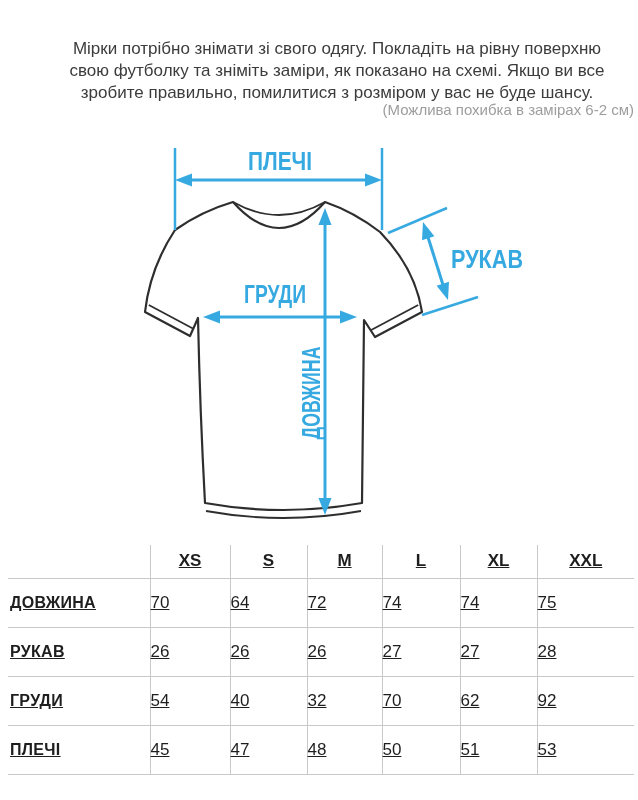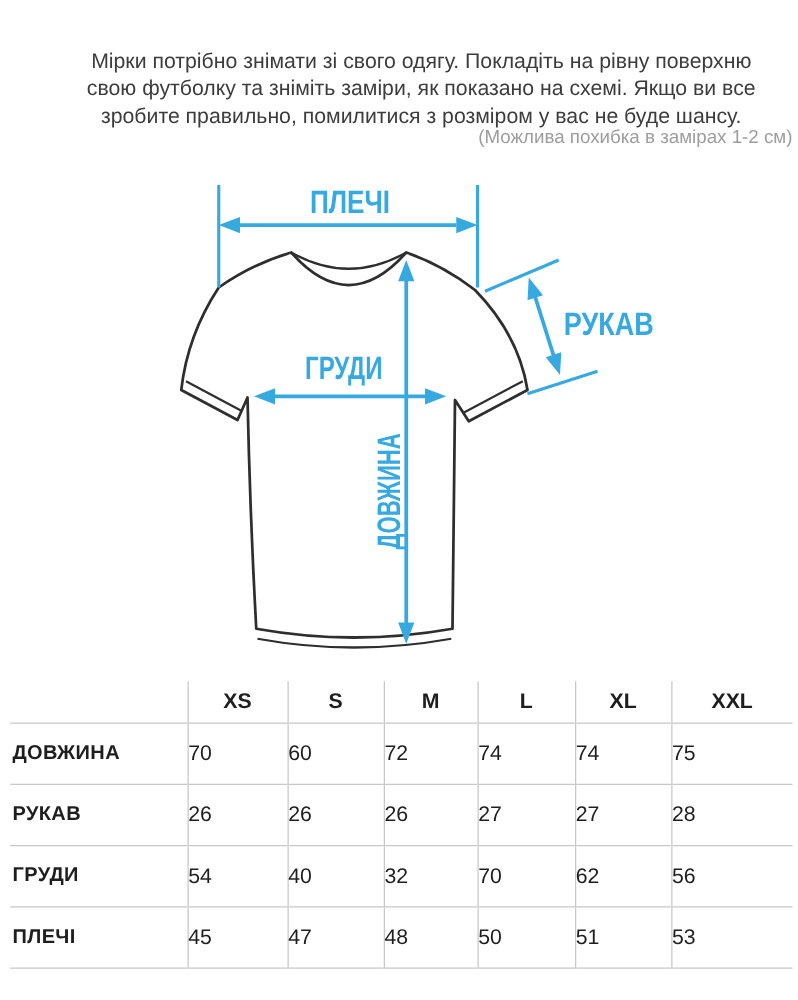--- a/index.html
+++ b/index.html
@@ -23,39 +23,39 @@
   }
   .shirt { fill:#ffffff; stroke:#2e2e2e; stroke-width:2.2; stroke-linejoin:round; }
   .shirt-detail { fill:none; stroke:#2e2e2e; stroke-width:1.8; }
   .blue-line { stroke:#36A9E1; stroke-width:2.5; fill:none; }
   .blue-arrow { stroke:#36A9E1; stroke-width:3; fill:none; }
   .blue-head { fill:#36A9E1; stroke:none; }
   table.sizes {
     position:absolute; left:8px; top:545px; width:626px;
     border-collapse:collapse; table-layout:fixed; color:#1e1e1e;
   }
-  table.sizes th, table.sizes td { border-left:1px solid #c8c8c8; padding:0; }
+  table.sizes th, table.sizes td { border-left:1px solid #c8c8c8; padding:0;text-decoration:underline; }
   table.sizes th.corner, table.sizes td.rowlabel { border-left:none; }
   table.sizes thead tr { height:33px; }
   table.sizes tbody tr { height:49px; }
   table.sizes tr { border-bottom:1px solid #c8c8c8; }
   table.sizes th { font-size:17px; font-weight:bold; text-align:center; }
   table.sizes td.rowlabel { font-size:16px; font-weight:bold; text-align:left; padding-left:2px; letter-spacing:0.3px; }
   table.sizes td.val { font-size:17px; font-weight:normal; }
 </style>
 </head>
 <body>
 
 <div class="page">
 
   <p class="intro">Мірки потрібно знімати зі свого одягу. Покладіть на рівну поверхню
 свою футболку та зніміть заміри, як показано на схемі. Якщо ви все
 зробите правильно, помилитися з розміром у вас не буде шансу.</p>
 
-  <div class="note">(Можлива похибка в замірах 1-2 см)</div>
+  <div class="note">(Можлива похибка в замірах 6-2 см)</div>
 
   <svg class="diagram" width="400" height="400" viewBox="0 0 400 400" aria-hidden="true">
 
     <g>
       <path class="shirt" d="M103,62 Q72,71 45,90 Q20,128 15,172 L60,196 L68,178
                              Q70,272 75,363 Q153,377 232,363 Q233,272 234,180
                              L245,197 L292,172 Q285,128 250,92 Q224,72 195,62
                              Q149,114 103,62 Z"></path>
       <path class="shirt-detail" d="M103,62 Q149,88 195,62"></path>
       <path class="shirt-detail" d="M18.8,165 L63.8,189"></path>
@@ -114,21 +114,21 @@
         <th>M</th>
         <th>L</th>
         <th>XL</th>
         <th>XXL</th>
       </tr>
     </thead>
     <tbody>
       <tr>
         <td class="rowlabel">ДОВЖИНА</td>
         <td class="val">70</td>
-        <td class="val">60</td>
+        <td class="val">64</td>
         <td class="val">72</td>
         <td class="val">74</td>
         <td class="val">74</td>
         <td class="val">75</td>
       </tr>
       <tr>
         <td class="rowlabel">РУКАВ</td>
         <td class="val">26</td>
         <td class="val">26</td>
         <td class="val">26</td>
@@ -136,21 +136,21 @@
         <td class="val">27</td>
         <td class="val">28</td>
       </tr>
       <tr>
         <td class="rowlabel">ГРУДИ</td>
         <td class="val">54</td>
         <td class="val">40</td>
         <td class="val">32</td>
         <td class="val">70</td>
         <td class="val">62</td>
-        <td class="val">56</td>
+        <td class="val">92</td>
       </tr>
       <tr>
         <td class="rowlabel">ПЛЕЧІ</td>
         <td class="val">45</td>
         <td class="val">47</td>
         <td class="val">48</td>
         <td class="val">50</td>
         <td class="val">51</td>
         <td class="val">53</td>
       </tr>

